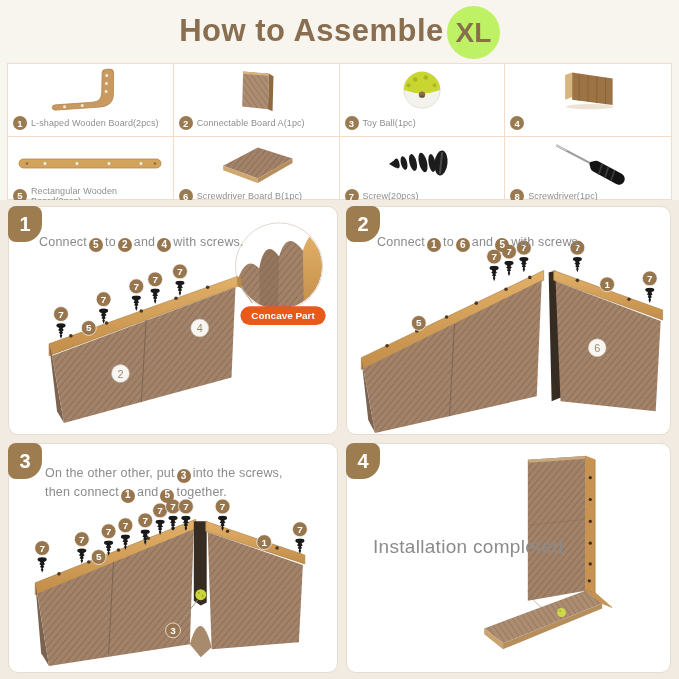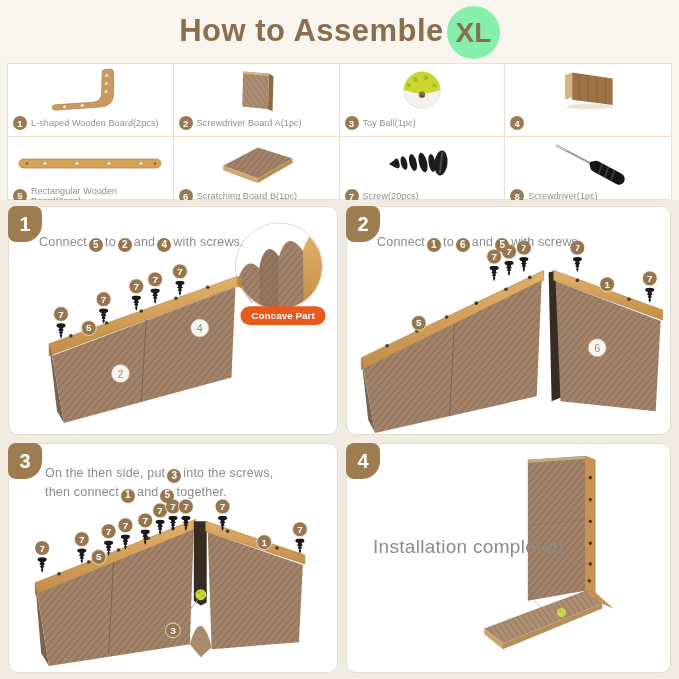--- a/index.html
+++ b/index.html
@@ -5,21 +5,21 @@
   * { box-sizing: border-box; }
   html,body { margin:0; padding:0; }
   body {
     width:679px; height:679px; position:relative; overflow:hidden;
     background:#f8f4ee; font-family:"Liberation Sans", sans-serif;
   }
   
   .header { height:62px; display:flex; align-items:center; justify-content:center; gap:3px; }
   .title  { font-size:31px; font-weight:bold; color:#8a6e50; letter-spacing:.5px; }
   .xl-badge {
-    width:53px; height:53px; border-radius:50%; background:#86efac; color:#8a6e50;
+    width:53px; height:53px; border-radius:50%; background:#bef264; color:#8a6e50;
     font-weight:bold; font-size:28px; display:flex; align-items:center; justify-content:center; margin-top:3px;
   }
   
   .parts {
     position:absolute; left:7px; top:63px; width:665px; height:137px; background:#fff;
     border:1px solid #f2dccb; display:grid; grid-template-columns:repeat(4,1fr); grid-template-rows:1fr 1fr;
   }
   .cell { border-right:1px solid #f2dccb; border-bottom:1px solid #f2dccb; padding:3px 5px 2px 5px;
           display:flex; flex-direction:column; }
   .cell:nth-child(4n) { border-right:none; }
@@ -109,21 +109,21 @@
   <div class="cell">
     <div class="part-img">
       <svg width="60" height="46" viewBox="0 0 60 50">
         <polygon points="16,5 44,7 43,46 15,43" fill="url(#cb2)"></polygon>
         <polygon points="44,7 49,10 48,48 43,46" fill="#8f6a40"></polygon>
         <polygon points="16,5 44,7 44,9.5 16,7.5" fill="#d7b384"></polygon>
       </svg>
     </div>
     <div class="caption">
       <span class="pnum">2</span>
-      <span class="plabel">Screwdriver Board A(1pc)</span>
+      <span class="plabel">Connectable Board A(1pc)</span>
     </div>
   </div>
 
   <div class="cell">
     <div class="part-img">
       <svg width="46" height="44" viewBox="0 0 46 46">
         <circle cx="23" cy="23" r="19" fill="#f3f2ec" stroke="#ddd9cc" stroke-width="0.8"></circle>
         <path d="M4,23 A19,19 0 0 1 42,23 Q23,30 4,23 Z" fill="#c8d62f"></path>
         <circle cx="16" cy="12" r="2.4" fill="#a9b723"></circle>
           <circle cx="27" cy="10" r="2.4" fill="#a9b723"></circle>
@@ -177,21 +177,21 @@
   <div class="cell">
     <div class="part-img">
       <svg width="96" height="42" viewBox="0 0 96 46">
         <polygon points="12,26 50,6 88,18 50,40" fill="url(#cb)"></polygon>
         <polygon points="12,26 50,40 50,45 12,31" fill="#cfa770"></polygon>
         <polygon points="50,40 88,18 88,23 50,45" fill="#b68e5c"></polygon>
       </svg>
     </div>
     <div class="caption">
       <span class="pnum">6</span>
-      <span class="plabel">Scratching Board B(1pc)</span>
+      <span class="plabel">Screwdriver Board B(1pc)</span>
     </div>
   </div>
 
   <div class="cell">
     <div class="part-img">
       <svg width="72" height="42" viewBox="0 0 72 40">
         <ellipse cx="55" cy="20" rx="6.5" ry="12.5" fill="#1c1c1c" transform="rotate(6 55 20)"></ellipse>
         <line x1="55" y1="9" x2="55" y2="31" stroke="#4a4a4a" stroke-width="2" transform="rotate(6 55 20)"></line>
         <ellipse cx="46" cy="20" rx="3.4" ry="9" fill="#1c1c1c" transform="rotate(-10 46 20)"></ellipse>
         <ellipse cx="37" cy="19.5" rx="4" ry="10" fill="#1c1c1c" transform="rotate(-14 37 19.5)"></ellipse>
@@ -357,21 +357,21 @@
       <g class="mkw" transform="translate(252,142)">
           <circle r="9"></circle>
           <text y="4">6</text>
         </g>
     </svg>
   </div>
 
   <div class="panel" id="p3">
     <div class="badge">3</div>
     <div class="stext">
-      <span>On the then side, put</span><span class="chip">3</span><span>into the screws,</span><br>
+      <span>On the other other, put</span><span class="chip">3</span><span>into the screws,</span><br>
       <span>then connect</span><span class="chip">1</span><span>and</span><span class="chip">5</span><span>together.</span>
     </div>
     <svg class="sdiag" viewBox="0 0 330 230">
       <polygon points="26,140 188,76 188,86 26,152" fill="url(#wd)" stroke="#a87c3e" stroke-width="0.6"></polygon>
       <circle cx="50" cy="131" r="1.8" fill="#4a3826"></circle>
         <circle cx="80" cy="119" r="1.8" fill="#4a3826"></circle>
       <circle cx="110" cy="107" r="1.8" fill="#4a3826"></circle>
         <circle cx="140" cy="95" r="1.8" fill="#4a3826"></circle>
       <circle cx="165" cy="85" r="1.8" fill="#4a3826"></circle>
       <polygon points="26,140 28,151 40,224 32,211" fill="#7c6350"></polygon>

